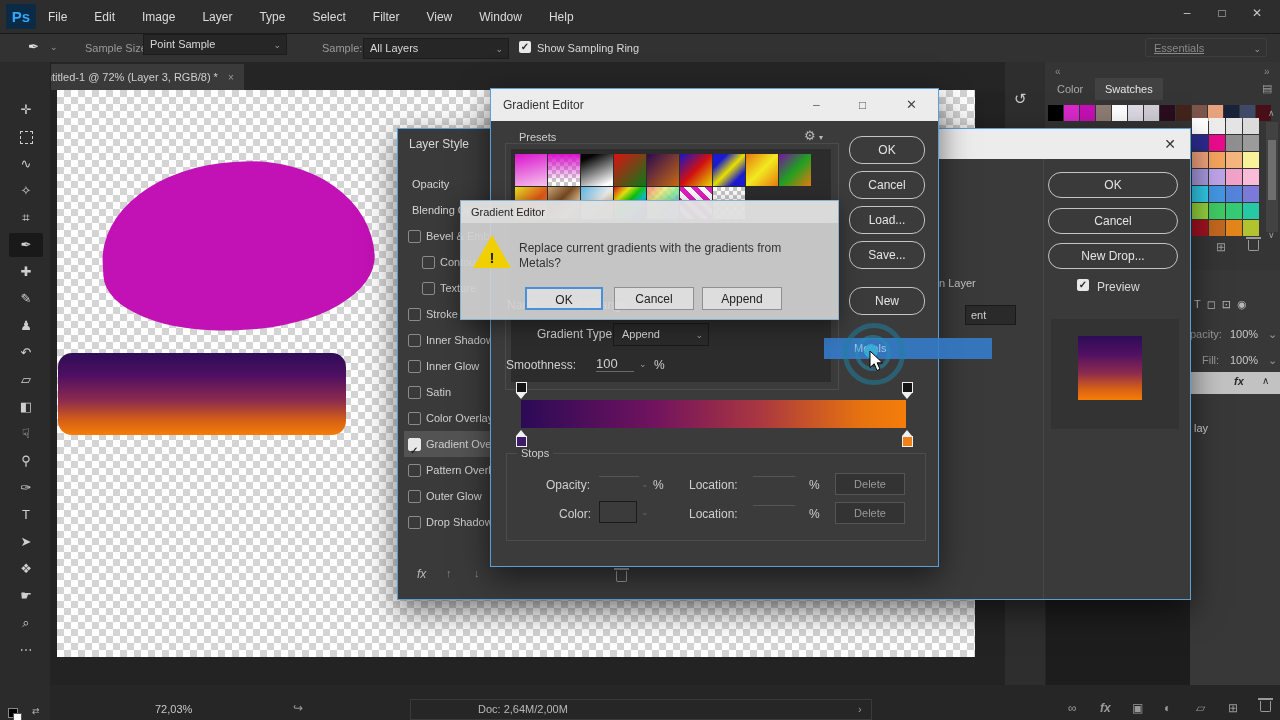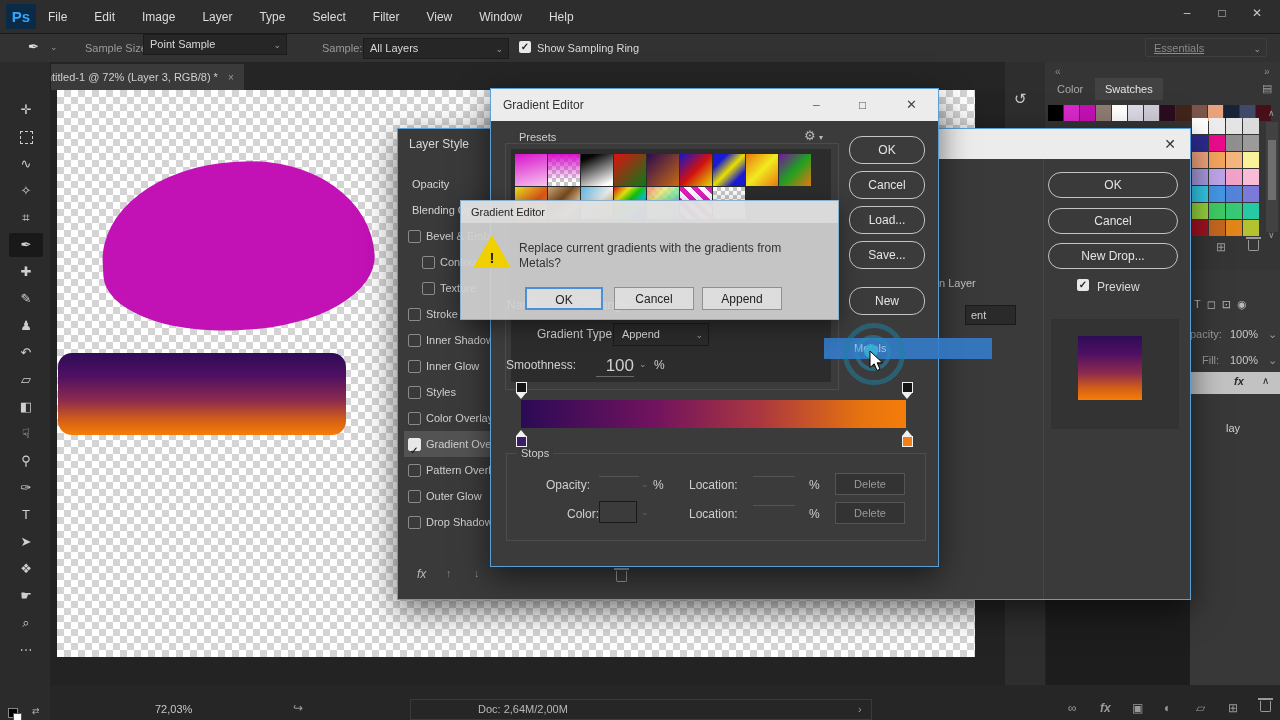--- a/index.html
+++ b/index.html
@@ -70,21 +70,21 @@
   .preset{width:32px;height:32px;}
   #ge-presets-grid{position:absolute;left:24px;top:65px;width:300px;display:flex;flex-wrap:wrap;gap:1px;}
   .stop-top{position:absolute;width:13px;height:17px;}
   .stop-top .sq{position:absolute;left:1px;top:0;width:9px;height:9px;background:#141414;border:1px solid #f0f0f0;}
   .stop-top .tri{position:absolute;left:1px;top:11px;width:0;height:0;border-left:5px solid transparent;border-right:5px solid transparent;border-top:6px solid #f0f0f0;}
   .stop-bot{position:absolute;width:13px;height:18px;}
   .stop-bot .tri{position:absolute;left:1px;top:0;width:0;height:0;border-left:5px solid transparent;border-right:5px solid transparent;border-bottom:6px solid #f0f0f0;}
   .stop-bot .sq{position:absolute;left:1px;top:6px;width:9px;height:9px;border:1px solid #f0f0f0;}
   .ge-row-label{position:absolute;color:#cfcfcf;font-size:12px;}
   .mini-field{position:absolute;background:#2a2a2a;border:1px solid #1a1a1a;color:#d8d8d8;text-align:center;font-size:11px;}
-  .underline-field{position:absolute;border-bottom:1px solid #6a6a6a;color:#cfcfcf;text-align:right;font-size:17px;}
+  .underline-field{position:absolute;border-bottom:1px solid #6a6a6a;color:#cfcfcf;text-align:left;font-size:13px;}
   
   #metals-bar{position:absolute;left:333px;top:249px;width:168px;height:21px;background:rgba(52,125,205,0.88);
               color:#a8c8e8;font-size:11px;line-height:21px;padding-left:30px;box-sizing:border-box;z-index:40;}
   .ring{position:absolute;border-radius:50%;z-index:41;}
   #cursor-arrow{position:absolute;z-index:42;}
   
   #alert{position:absolute;left:460px;top:200px;width:377px;height:118px;background:rgba(210,210,210,0.92);
          border:1px solid #8ab0cc;z-index:30;color:#333;box-shadow:0 6px 20px rgba(0,0,0,0.4);}
   #alert-title{position:absolute;left:0;top:0;right:0;height:22px;background:rgba(232,232,232,0.6);
                font-size:11px;line-height:22px;padding-left:10px;color:#222;}
@@ -273,21 +273,21 @@
     <span class="lp-text" style="left:0px;top:58px;">pacity:</span>
     <span class="lp-text" style="left:40px;top:58px;color:#c8c8c8;">100%</span>
     <span class="lp-text" style="left:78px;top:58px;">⌄</span>
     <span class="lp-text" style="left:12px;top:84px;">Fill:</span>
     <span class="lp-text" style="left:40px;top:84px;color:#c8c8c8;">100%</span>
     <span class="lp-text" style="left:78px;top:84px;">⌄</span>
     <div id="fx-row">
       <span style="position:absolute;left:44px;top:3px;font-style:italic;font-weight:bold;">fx</span>
       <span style="position:absolute;left:72px;top:3px;font-size:10px;">∧</span>
     </div>
-    <span class="lp-text" style="left:4px;top:152px;color:#d0d0d0;margin-left:32px;">lay</span>
+    <span class="lp-text" style="left:4px;top:152px;color:#d0d0d0;">lay</span>
   </div>
 
   <div id="layer-style" class="dlg">
     <div class="titlebar">
       <span style="position:absolute;right:14px;top:0;line-height:30px;font-size:14px;color:#333;">✕</span>
     </div>
     <div id="ls-title-dark">Layer Style</div>
 
     <div id="ls-list">
       <div class="ls-static">Opacity</div>
@@ -312,21 +312,21 @@
           <div class="ls-item">
             <span class="cb"></span>
             <span>Inner Shadow</span>
           </div>
           <div class="ls-item">
             <span class="cb"></span>
             <span>Inner Glow</span>
           </div>
           <div class="ls-item">
             <span class="cb"></span>
-            <span>Styles</span>
+            <span>Satin</span>
           </div>
           <div class="ls-item">
             <span class="cb"></span>
             <span>Color Overlay</span>
           </div>
           <div class="ls-item selected">
             <span class="cb checked"></span>
             <span>Gradient Overlay</span>
           </div>
           <div class="ls-item">
@@ -439,21 +439,21 @@
 
     <span class="ge-row-label dim" style="left:55px;top:389px;">Opacity:</span>
     <span class="underline-field" style="left:108px;top:387px;width:40px;border-bottom-color:#555;"></span>
     <span class="abs" style="left:150px;top:390px;color:#666;font-size:9px;">⌄</span>
     <span class="ge-row-label dim" style="left:162px;top:389px;">%</span>
     <span class="ge-row-label dim" style="left:198px;top:389px;">Location:</span>
     <span class="underline-field" style="left:262px;top:387px;width:42px;border-bottom-color:#555;"></span>
     <span class="ge-row-label dim" style="left:318px;top:389px;">%</span>
     <button class="mini-field" style="left:344px;top:384px;width:70px;height:22px;color:#9a9a9a;background:#333;border:1px solid #555;">Delete</button>
 
-    <span class="ge-row-label dim" style="left:76px;top:418px;">Color:</span>
+    <span class="ge-row-label dim" style="left:68px;top:418px;">Color:</span>
     <div class="mini-field" style="left:108px;top:412px;width:36px;height:20px;background:#3b3b3b;"></div>
     <span class="abs" style="left:150px;top:418px;color:#666;font-size:9px;">⌄</span>
     <span class="ge-row-label dim" style="left:198px;top:418px;">Location:</span>
     <span class="underline-field" style="left:262px;top:416px;width:42px;border-bottom-color:#555;"></span>
     <span class="ge-row-label dim" style="left:318px;top:418px;">%</span>
     <button class="mini-field" style="left:344px;top:413px;width:70px;height:22px;color:#9a9a9a;background:#333;border:1px solid #555;">Delete</button>
 
     <div id="metals-bar">Metals</div>
     <div class="ring" style="left:352px;top:234px;width:52px;height:52px;border:5px solid rgba(31,127,163,0.55);"></div>
     <div class="ring" style="left:364px;top:246px;width:28px;height:28px;border:4px solid rgba(35,145,187,0.5);"></div>

